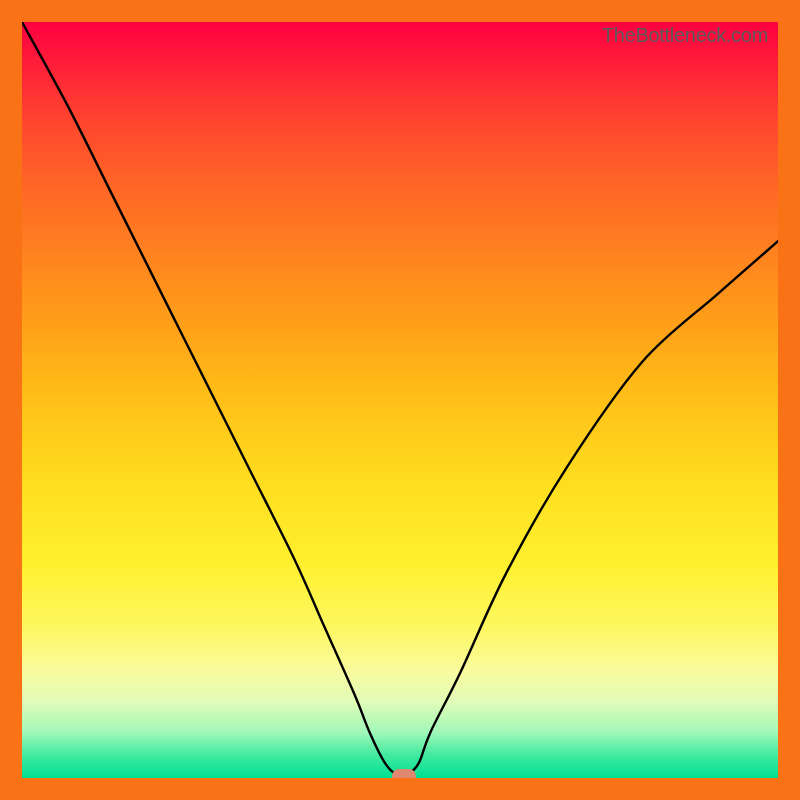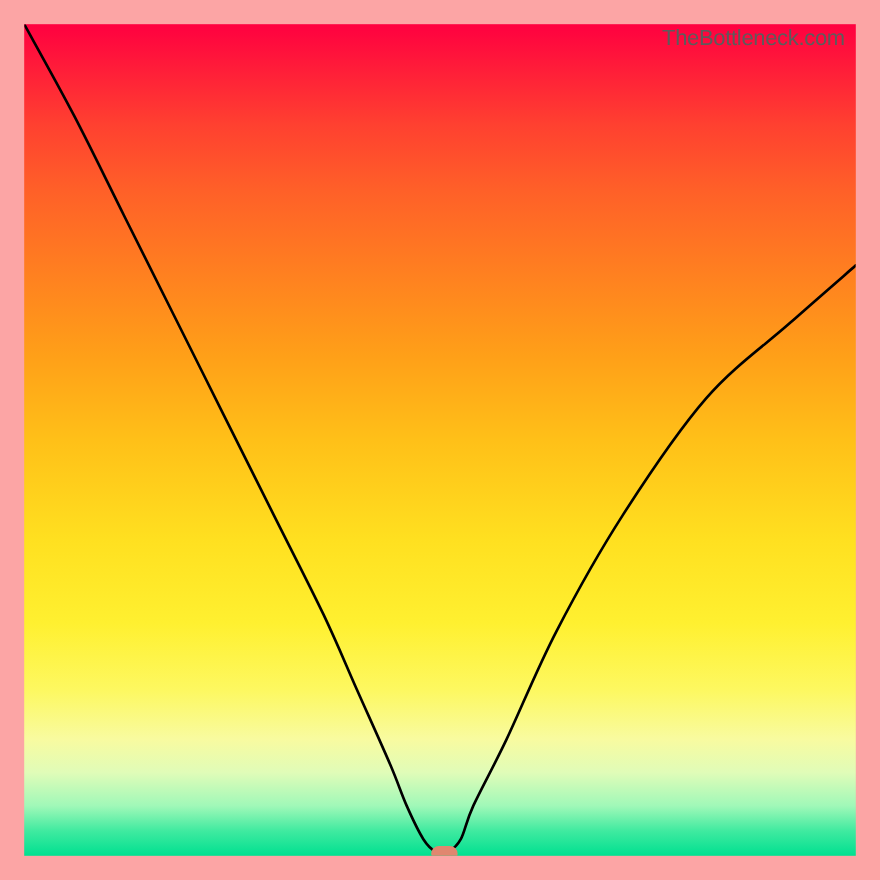--- a/index.html
+++ b/index.html
@@ -5,21 +5,21 @@
   body {
     margin: 0;
     padding: 0;
     background: #ffffff;
     font-family: Arial, Helvetica, sans-serif;
   }
   .chart-container {
     position: relative;
     width: 800px;
     height: 800px;
-    background: #fca5a5;
+    background: #f97316;
   }
   .plot-area {
     position: absolute;
     left: 22px;
     top: 22px;
     width: 756px;
     height: 756px;
     background: linear-gradient(to bottom,
       #ff0040 0%,
       #ff2038 6%,

